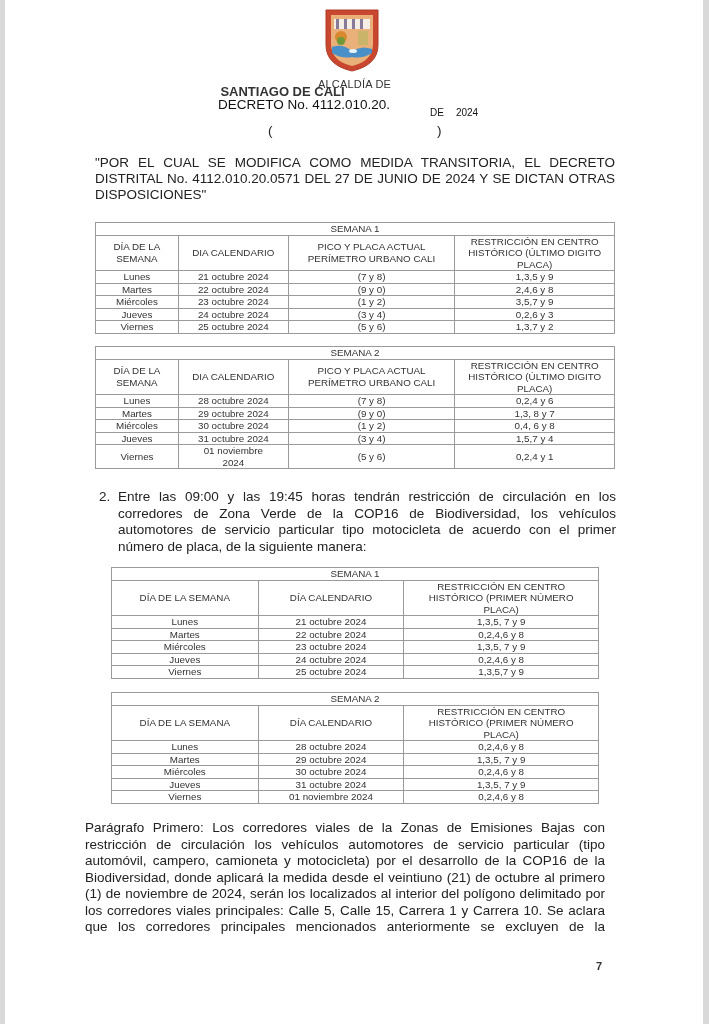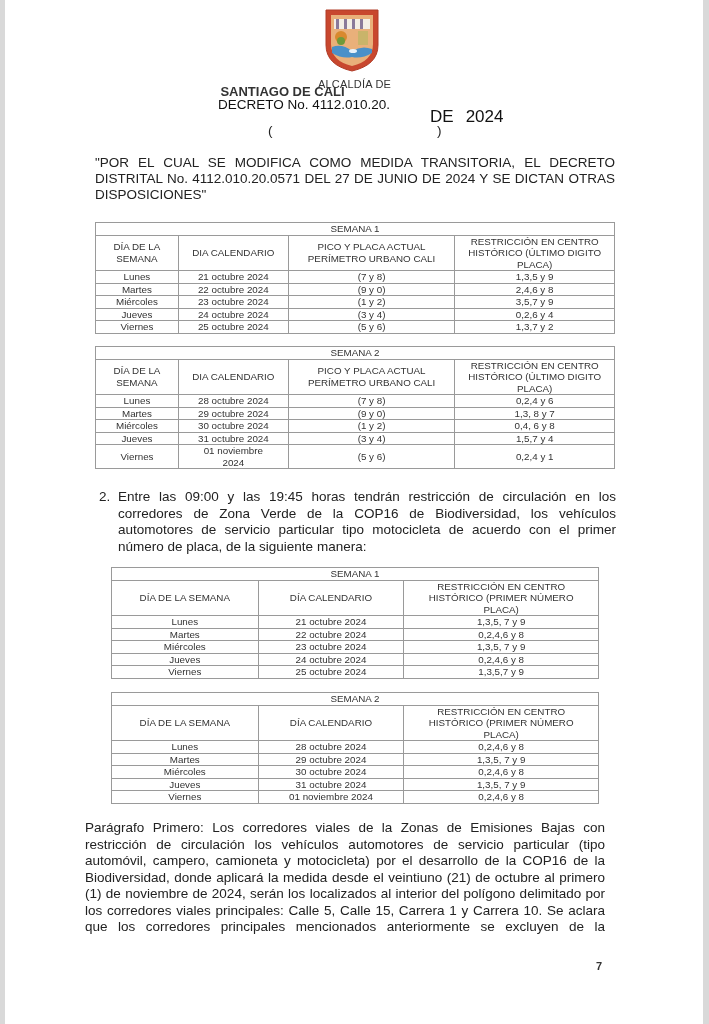--- a/index.html
+++ b/index.html
@@ -22,21 +22,21 @@
       font-size: 11px; font-weight: normal; color: #333; letter-spacing: 0.2px;
     }
     .org2 {
       position: absolute; left: 0; width: 565px; top: 84px; text-align: center;
       font-size: 13px; font-weight: bold; color: #333;
     }
     .decree-line {
       position: absolute; top: 97px; left: 218px; font-size: 13.5px; color: #111;
     }
     .decree-year {
-      position: absolute; top: 107px; left: 430px; font-size: 17px; color: #111;
+      position: absolute; top: 107px; left: 430px; font-size: 10px; color: #111;
     }
     .decree-year span { margin-left: 12px; }
     .paren-open  { position: absolute; top: 123px; left: 268px; font-size: 13.5px; }
     .paren-close { position: absolute; top: 123px; left: 437px; font-size: 13.5px; }
     .title {
       position: absolute; left: 95px; width: 520px; top: 155px;
       font-size: 13.5px; line-height: 16px; text-align: justify; color: #222;
       text-align-last: left;
     }
     table.grid {
@@ -137,21 +137,21 @@
   <tr>
         <td>Miércoles</td>
         <td>23 octubre 2024</td>
         <td>(1 y 2)</td>
         <td>3,5,7 y 9</td>
       </tr>
   <tr>
         <td>Jueves</td>
         <td>24 octubre 2024</td>
         <td>(3 y 4)</td>
-        <td>0,2,6 y 4</td>
+        <td>0,2,6 y 3</td>
       </tr>
   <tr>
         <td>Viernes</td>
         <td>25 octubre 2024</td>
         <td>(5 y 6)</td>
         <td>1,3,7 y 2</td>
       </tr>
 </tbody>
   </table>
 

